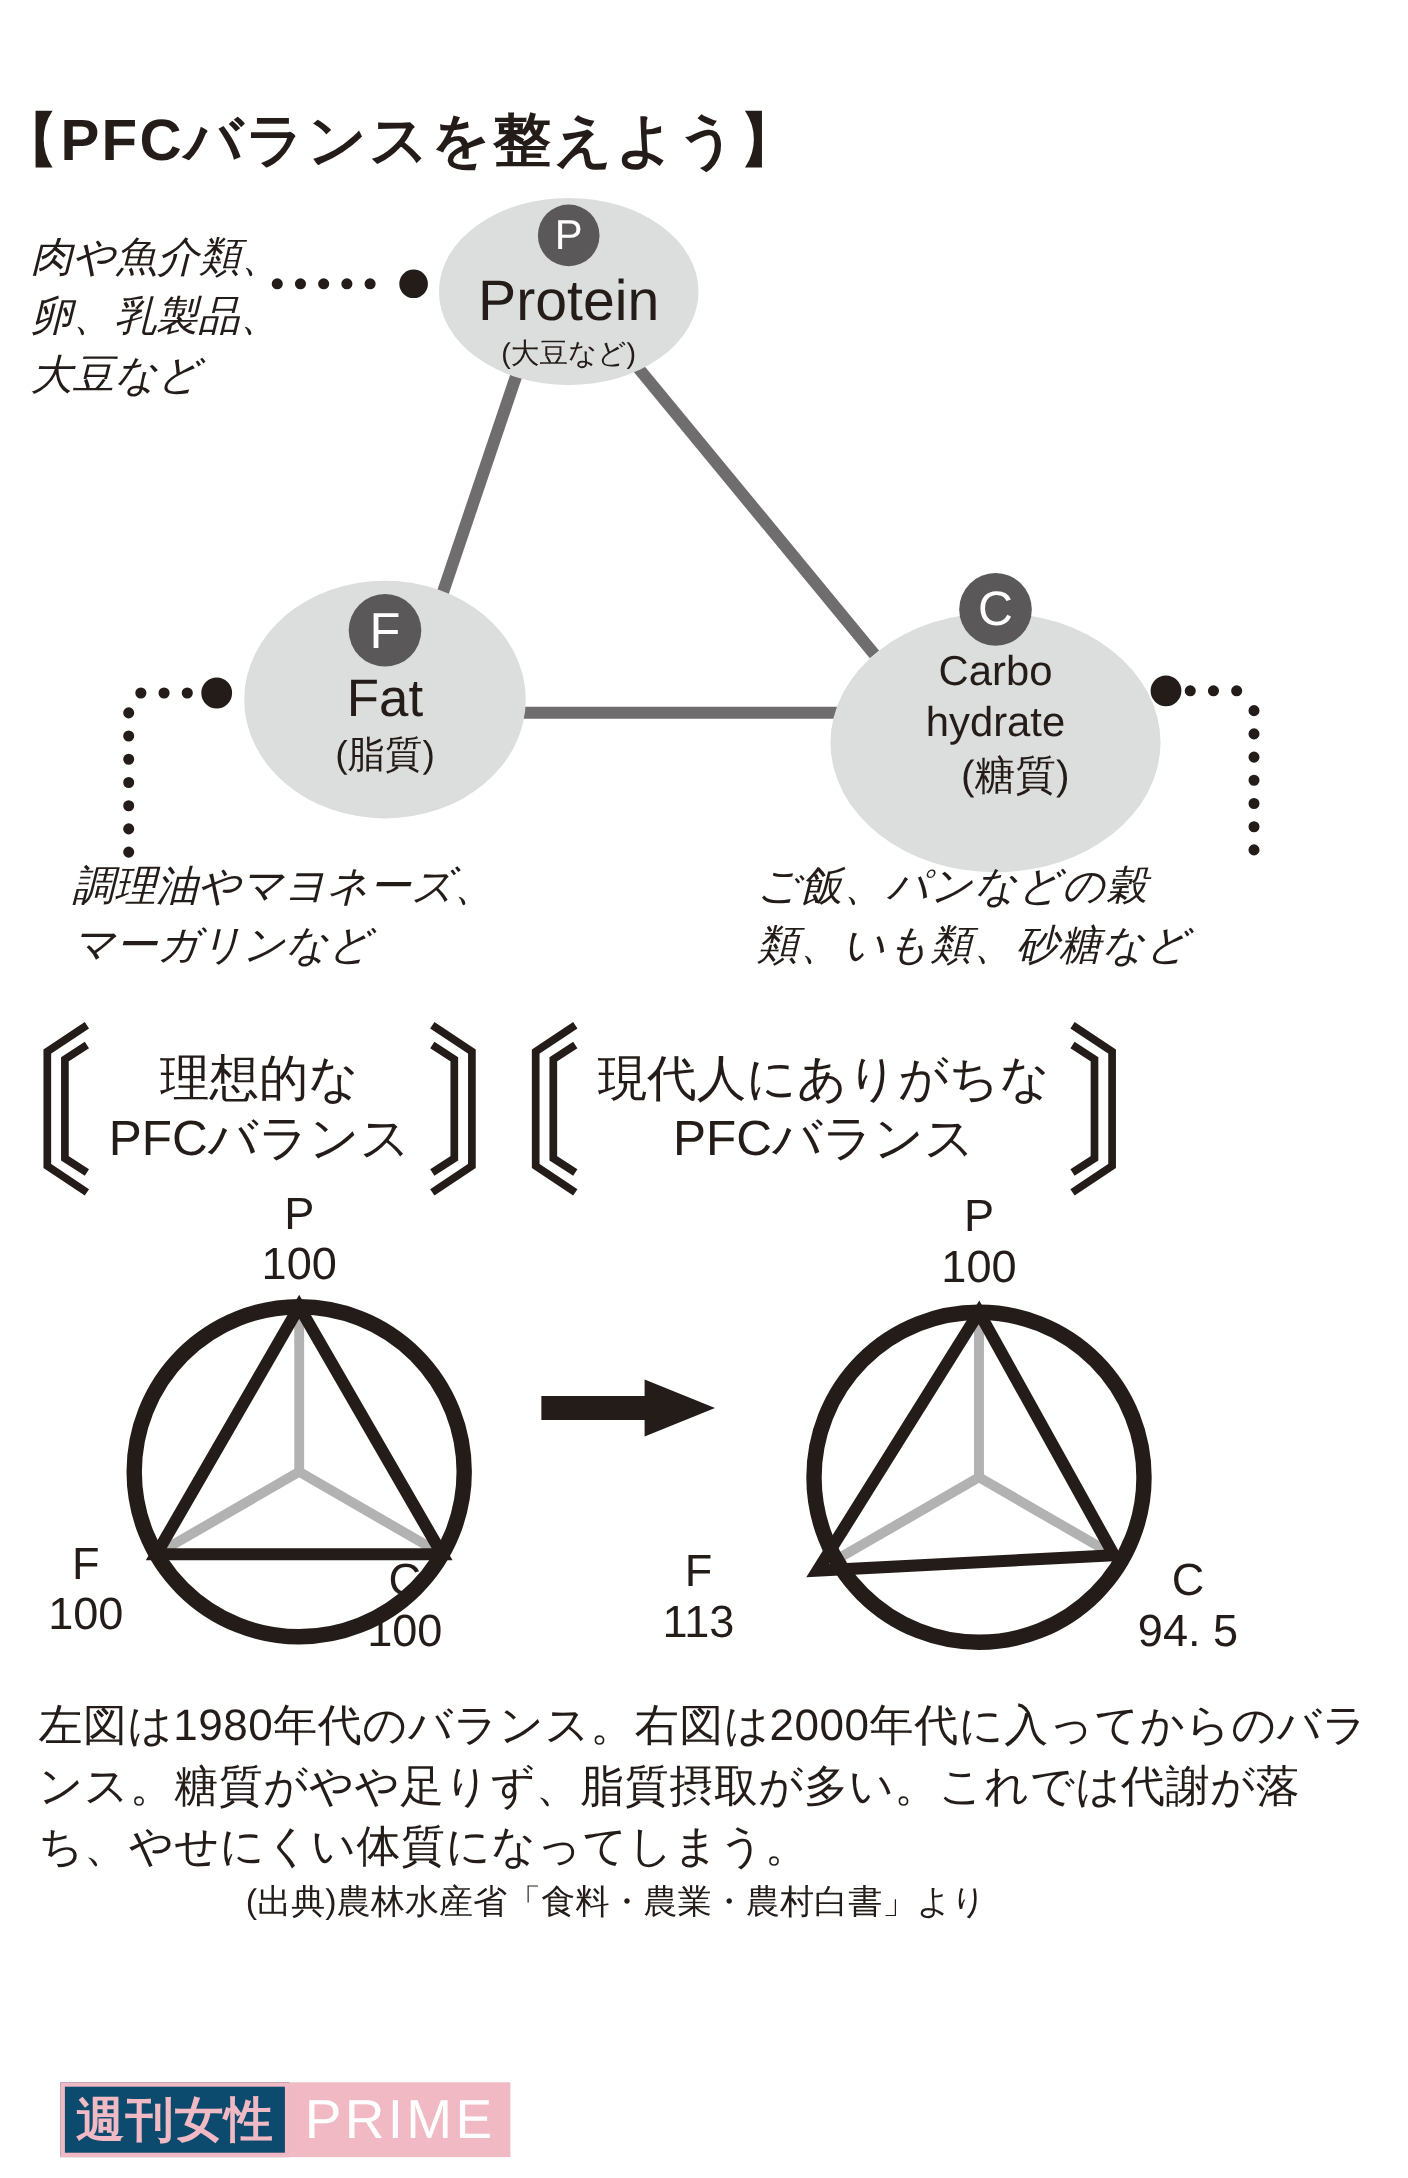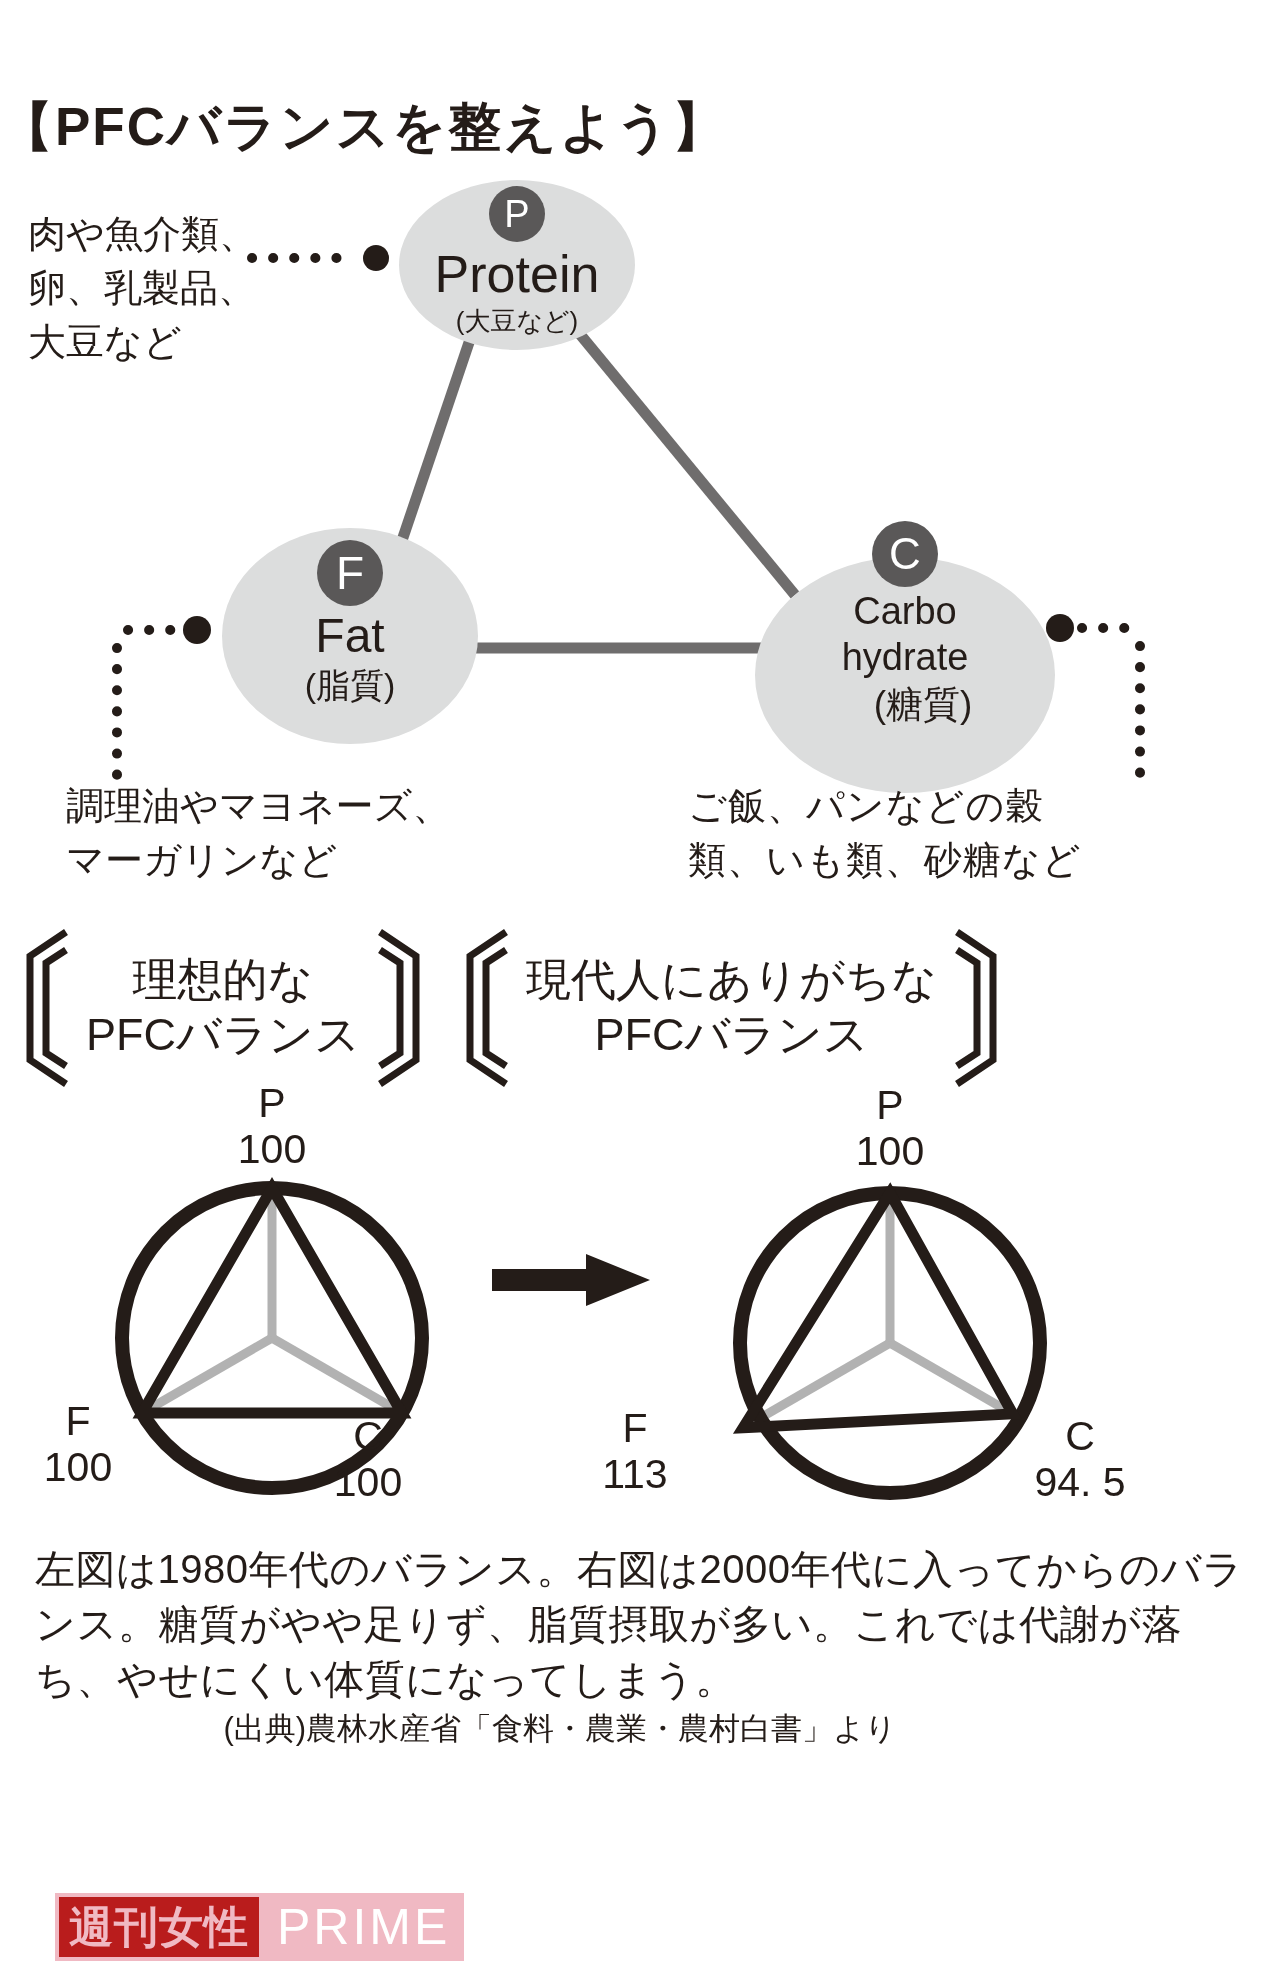--- a/index.html
+++ b/index.html
@@ -20,48 +20,48 @@
   .node-p .node-name{font-size:52px;margin-top:2px;}
   .node-p .node-sub{font-size:26px;}
   .node-f{left:222px;top:358px;width:256px;height:204px;padding-top:12px;}
   .node-f .badge{width:66px;height:66px;font-size:46px;}
   .node-f .node-name{font-size:48px;margin-top:2px;text-align:center;}
   .node-f .node-sub{font-size:34px;}
   .node-c{left:755px;top:387px;width:300px;height:236px;}
   .node-c .badge{width:66px;height:66px;font-size:44px;margin-top:-36px;}
   .node-c .node-name{font-size:38px;line-height:1.2;margin-top:2px;}
   .node-c .node-sub{font-size:37px;margin-left:36px;}
-  .src{position:absolute;font-size:38px;line-height:1.42;}
+  .src{position:absolute;font-size:38px;line-height:1.42;font-style:italic;}
   .src span{display:block;}
   .src-protein{left:28px;top:38px;}
   .src-fat{left:66px;top:610px;}
   .src-carb{left:688px;top:610px;letter-spacing:1px;}
   
-  .header{position:absolute;display:flex;align-items:center;justify-content:flex-start;gap:12px;height:180px;}
+  .header{position:absolute;display:flex;align-items:center;justify-content:center;gap:12px;height:180px;}
   .header-left{left:18px;top:918px;width:436px;}
   .header-right{left:458px;top:918px;width:582px;}
   .header-text{text-align:center;font-size:45px;line-height:1.22;}
   .bracket{width:56px;height:170px;flex:0 0 auto;}
   .bracket.flip{transform:scaleX(-1);}
   
   .charts{position:absolute;top:1080px;left:0;width:1280px;height:480px;}
   .radar{position:absolute;width:400px;height:400px;}
   #radar0{left:72px;top:58px;}
   #radar1{left:690px;top:63px;}
   .vlabel{position:absolute;text-align:center;font-size:41px;line-height:1.13;}
   .arrow{position:absolute;left:492px;top:172px;width:160px;height:56px;}
   
   .caption{position:absolute;top:1542px;left:35px;width:1215px;margin:0;
            font-size:40px;line-height:1.38;letter-spacing:0.5px;}
   .source{position:absolute;top:1708px;left:0;width:1120px;margin:0;
           text-align:center;font-size:31px;}
   
   .logo{position:absolute;top:1893px;left:55px;display:flex;align-items:stretch;height:68px;}
   .logo-jp{display:flex;align-items:center;border:4px solid #f0b9c3;color:#f0b9c3;
-           background:#b91c1c;font-size:44px;font-weight:bold;padding:0 10px;letter-spacing:1px;}
+           background:#0c4a6e;font-size:44px;font-weight:bold;padding:0 10px;letter-spacing:1px;}
   .logo-en{display:flex;align-items:center;background:#f0b9c3;color:#ffffff;
            font-size:50px;padding:0 14px;letter-spacing:3px;}
 </style>
 </head>
 <body>
 
 <div class="page">
 
   <h1 class="title">【PFCバランスを整えよう】</h1>
 

